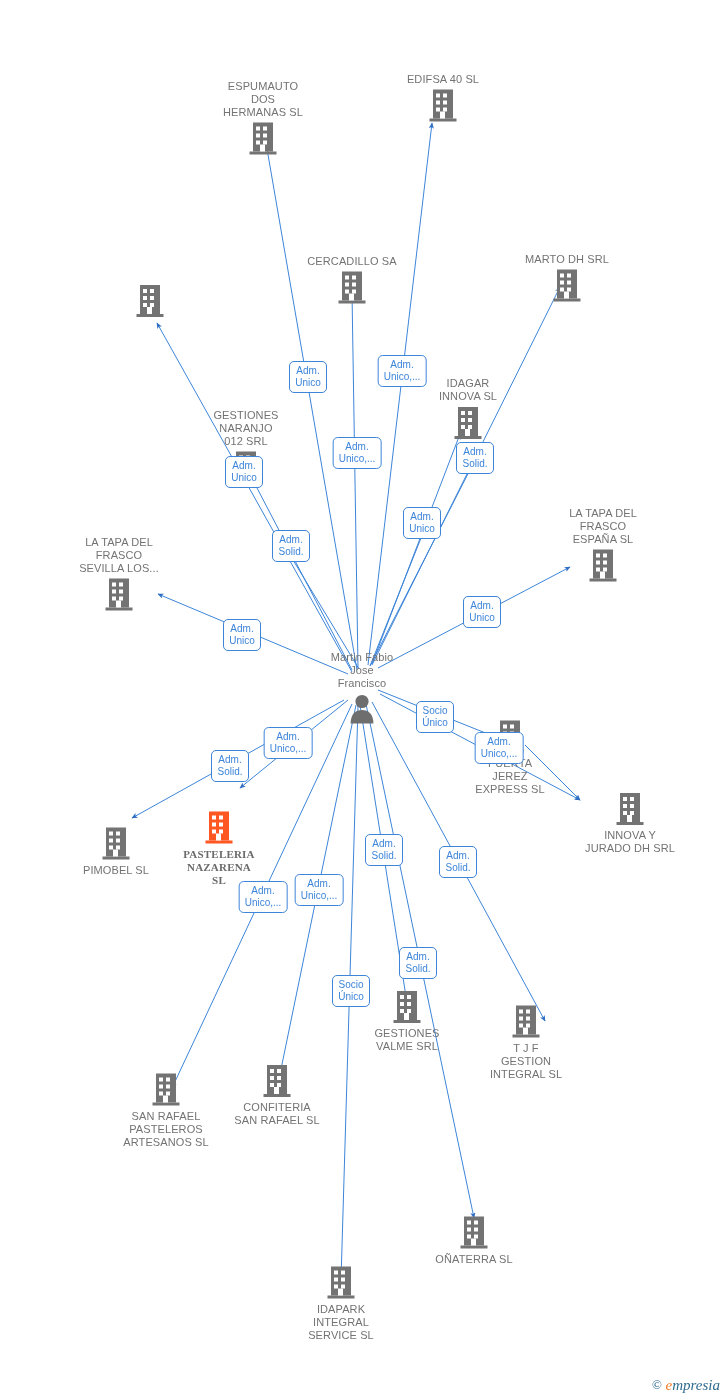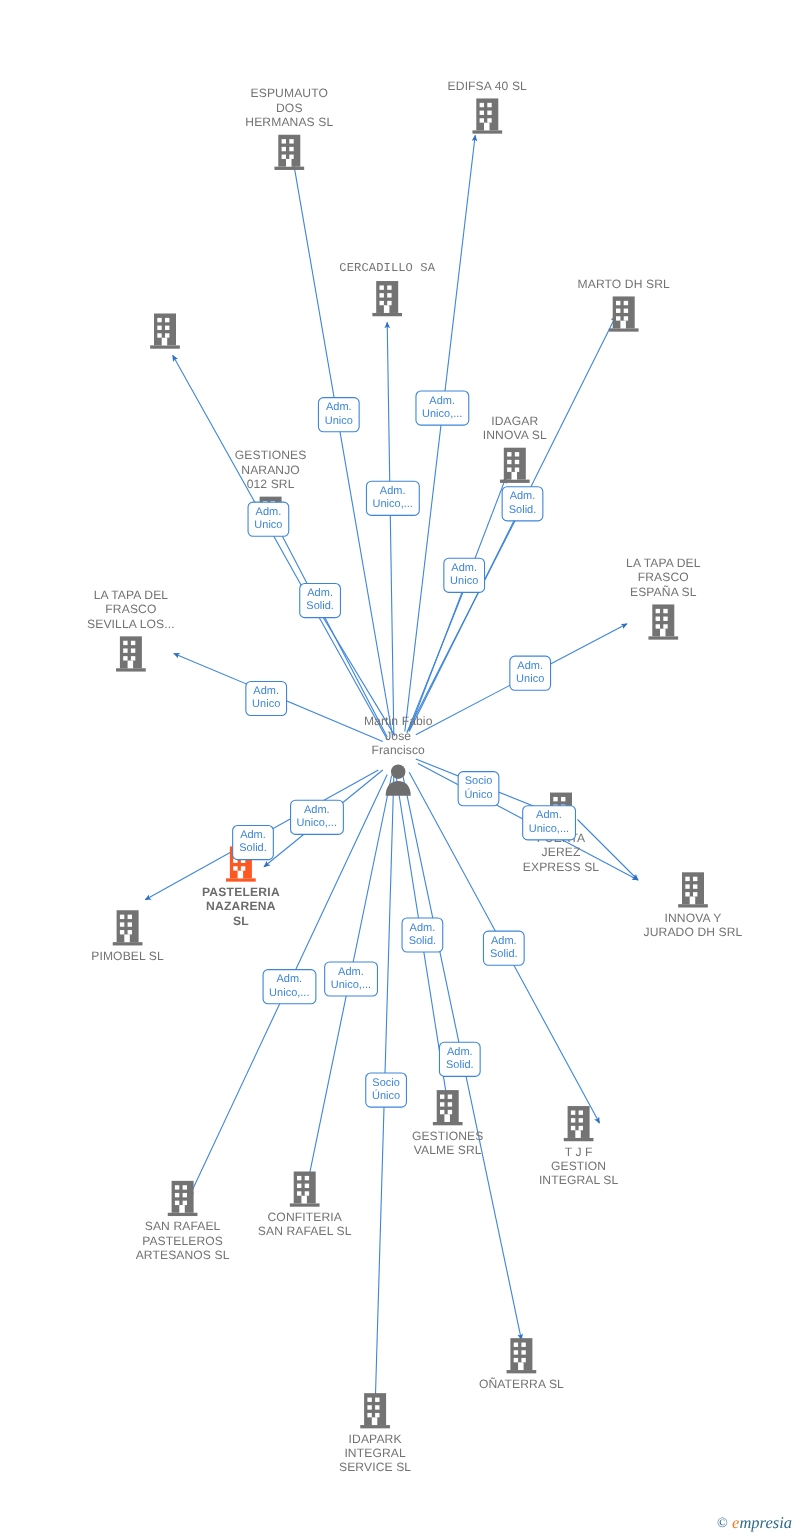--- a/index.html
+++ b/index.html
@@ -172,21 +172,21 @@
             <rect x="1.5" y="31" width="27" height="3" fill="#737373"></rect>
             <rect x="8" y="6" width="4" height="4" fill="#fff"></rect>
             <rect x="15" y="6" width="4" height="4" fill="#fff"></rect>
             <rect x="8" y="13" width="4" height="4" fill="#fff"></rect>
             <rect x="15" y="13" width="4" height="4" fill="#fff"></rect>
             <rect x="8" y="20" width="4" height="4" fill="#fff"></rect>
             <rect x="15" y="20" width="4" height="4" fill="#fff"></rect>
             <rect x="12" y="24" width="5" height="7" fill="#fff"></rect>
           </svg></span>
       </div>
-      <div class="node label-above" style="left: 352px; top: 264px; font-family: Liberation Mono, monospace;">
+      <div class="node label-above" style="left: 352px; top: 280px;">
         <span class="nlabel">CERCADILLO SA</span>
         <span class="glyph"><svg width="30" height="36" viewBox="0 0 30 36" xmlns="http://www.w3.org/2000/svg">
             <rect x="5" y="2" width="20" height="29" fill="#737373"></rect>
             <rect x="1.5" y="31" width="27" height="3" fill="#737373"></rect>
             <rect x="8" y="6" width="4" height="4" fill="#fff"></rect>
             <rect x="15" y="6" width="4" height="4" fill="#fff"></rect>
             <rect x="8" y="13" width="4" height="4" fill="#fff"></rect>
             <rect x="15" y="13" width="4" height="4" fill="#fff"></rect>
             <rect x="8" y="20" width="4" height="4" fill="#fff"></rect>
             <rect x="15" y="20" width="4" height="4" fill="#fff"></rect>
@@ -294,21 +294,21 @@
             <rect x="15" y="6" width="4" height="4" fill="#fff"></rect>
             <rect x="8" y="13" width="4" height="4" fill="#fff"></rect>
             <rect x="15" y="13" width="4" height="4" fill="#fff"></rect>
             <rect x="8" y="20" width="4" height="4" fill="#fff"></rect>
             <rect x="15" y="20" width="4" height="4" fill="#fff"></rect>
             <rect x="12" y="24" width="5" height="7" fill="#fff"></rect>
           </svg></span>
         <span class="nlabel">INNOVA Y
 JURADO DH SRL</span>
       </div>
-      <div class="node label-below highlight" style="left: 219px; top: 806px;">
+      <div class="node label-below highlight" style="left: 219px; top: 848px; font-family: Liberation Serif, serif;">
         <span class="glyph"><svg width="30" height="36" viewBox="0 0 30 36" xmlns="http://www.w3.org/2000/svg">
             <rect x="5" y="2" width="20" height="29" fill="#ff5722"></rect>
             <rect x="1.5" y="31" width="27" height="3" fill="#ff5722"></rect>
             <rect x="8" y="6" width="4" height="4" fill="#fff"></rect>
             <rect x="15" y="6" width="4" height="4" fill="#fff"></rect>
             <rect x="8" y="13" width="4" height="4" fill="#fff"></rect>
             <rect x="15" y="13" width="4" height="4" fill="#fff"></rect>
             <rect x="8" y="20" width="4" height="4" fill="#fff"></rect>
             <rect x="15" y="20" width="4" height="4" fill="#fff"></rect>
             <rect x="12" y="24" width="5" height="7" fill="#fff"></rect>

